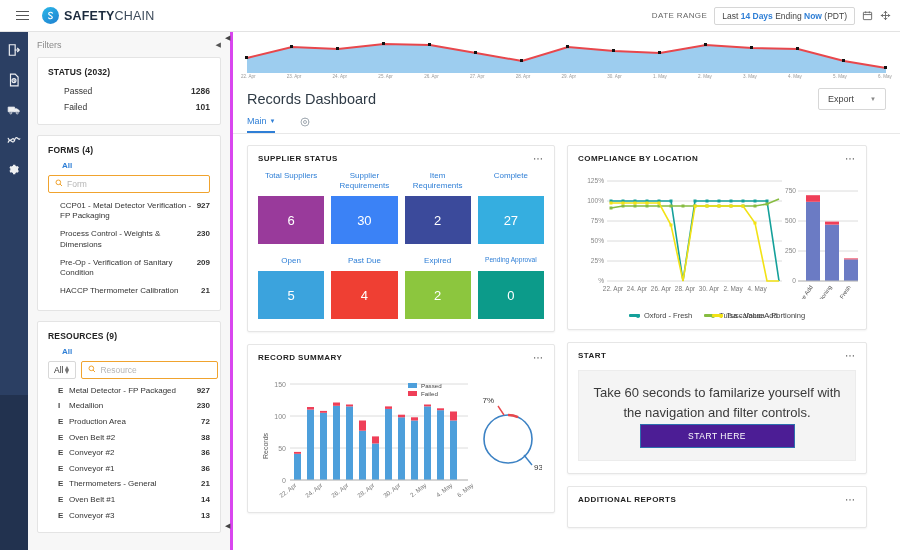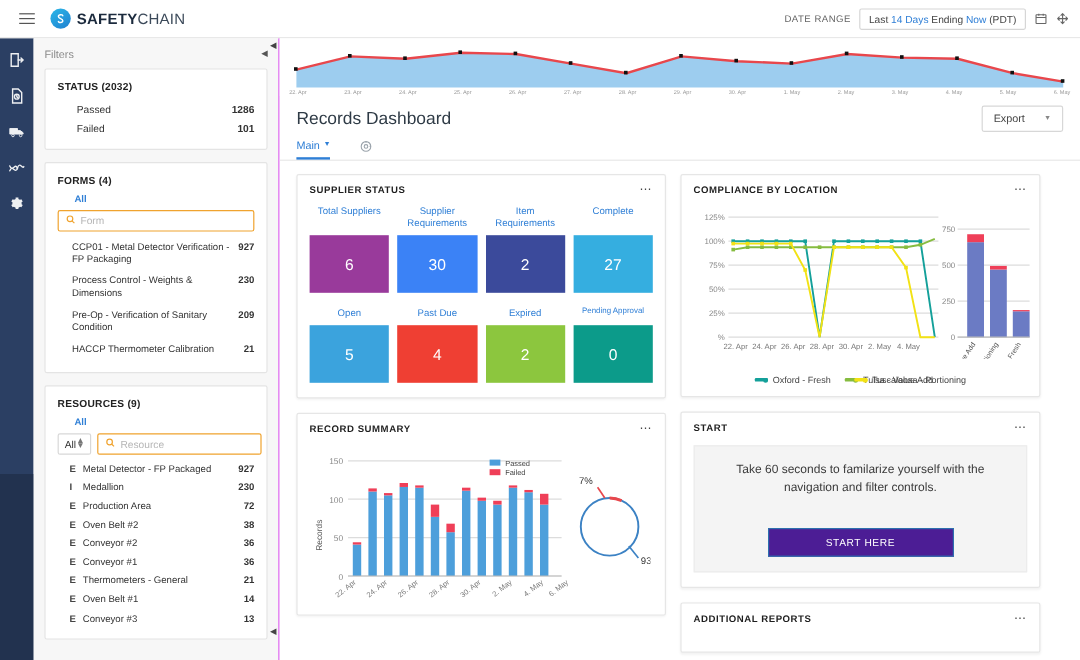--- a/index.html
+++ b/index.html
@@ -24,36 +24,36 @@
   .logo-mark { width: 17px; height: 17px; border-radius: 50%; background: linear-gradient(145deg,#2bb8e8,#1f7fd0); display:flex;align-items:center;justify-content:center; }
   .logo-mark svg { width: 11px; height: 11px; }
   .logo-text { font-size: 12.5px; font-weight: bold; letter-spacing: .2px; color: #1b2a3d; }
   .logo-text .light { font-weight: normal; color: #3c4a5a; }
   .topbar-right { margin-left: auto; display: flex; align-items: center; gap: 7px; padding-right: 9px; }
   .date-range-label { font-size: 8px; letter-spacing: .4px; color: #666; }
   .date-range-box {
     border: 1px solid #d6d6d6; border-radius: 2px; padding: 3px 7px;
     font-size: 8.5px; color: #444; background: #fff; cursor: pointer; white-space: nowrap;
   }
-  .date-range-box b { color: #2f7fd6; font-weight: normal; }
+  .date-range-box b { color: #2f7fd6; font-weight: bold; }
   .icon-btn { color: #666; cursor: pointer; display: flex; align-items: center; }
 
   
   .rail {
     position: absolute; top: 32px; left: 0; width: 28px; height: 518px;
     background: #2b3f63; display: flex; flex-direction: column; align-items: center; padding-top: 10px; gap: 15px;
   }
   .rail-icon { width: 15px; height: 15px; color: #ffffff; display:flex;align-items:center;justify-content:center; cursor: pointer; opacity: .92; }
   .rail-icon svg { width: 14px; height: 14px; }
   .rail-active { position: absolute; bottom: 0; left: 0; width: 28px; height: 155px; background: #22324f; }
 
   
   .filters {
     position: absolute; top: 32px; left: 28px; width: 205px; height: 518px;
-    background: #f7f7f7; border-right: 1px solid #d946ef; padding: 8px 9px; overflow: hidden;
+    background: #f7f7f7; border-right: 3px solid #d946ef; padding: 8px 9px; overflow: hidden;
   }
   .filters-head { display: flex; align-items: center; justify-content: space-between; margin-bottom: 7px; }
   .filters-title { font-size: 9px; color: #8a8a8a; }
   .collapse-arrow { font-size: 7px; color: #555; cursor: pointer; }
   .fcard { background: #fff; border: 1px solid #e4e4e4; border-radius: 2px; padding: 9px 10px; margin-bottom: 10px; }
   .fcard-title { font-size: 8.5px; font-weight: bold; letter-spacing: .2px; color: #222; margin-bottom: 6px; }
   .kv-row { display: flex; justify-content: space-between; align-items: center; font-size: 8.5px; padding: 3px 0 3px 16px; color: #333; }
   .kv-row .v { font-weight: bold; font-size: 8.5px; }
   .all-link { font-size: 8px; color: #2f7fd6; font-weight: bold; margin: 1px 0 5px 14px; cursor: pointer; }
   .search-box {
@@ -124,21 +124,21 @@
   .legend { display: flex; flex-wrap: wrap; gap: 4px 12px; justify-content: center; padding: 2px 10px 9px 10px; }
   .leg { display: flex; align-items: center; gap: 4px; font-size: 7.5px; color: #444; }
   .leg .dash { width: 11px; height: 2.5px; border-radius: 1px; }
   .leg .dot { width: 4px; height: 4px; border-radius: 50%; margin-left: -8px; }
 
   
   .rs-body { display: flex; padding: 2px 8px 6px 8px; align-items: center; }
 
   
   .start-body { margin: 8px 10px 12px 10px; background: #f4f4f4; border: 1px solid #ececec; padding: 12px 14px; text-align: center; }
-  .start-text { font-size: 10px; color: #3a3a3a; line-height: 1.5; margin-bottom: 26px; }
+  .start-text { font-size: 13px; color: #3a3a3a; line-height: 1.5; margin-bottom: 2px; }
   .start-btn {
     display: inline-block; background: #4c1d95; color: #fff; font-size: 8.5px; letter-spacing: .5px;
     padding: 6px 0; width: 155px; text-align: center; border: 1px solid #2d6fae; cursor: pointer;
   }
   .ar-card { min-height: 42px; }
 </style>
 </head>
 <body>
 
 <div class="app">

